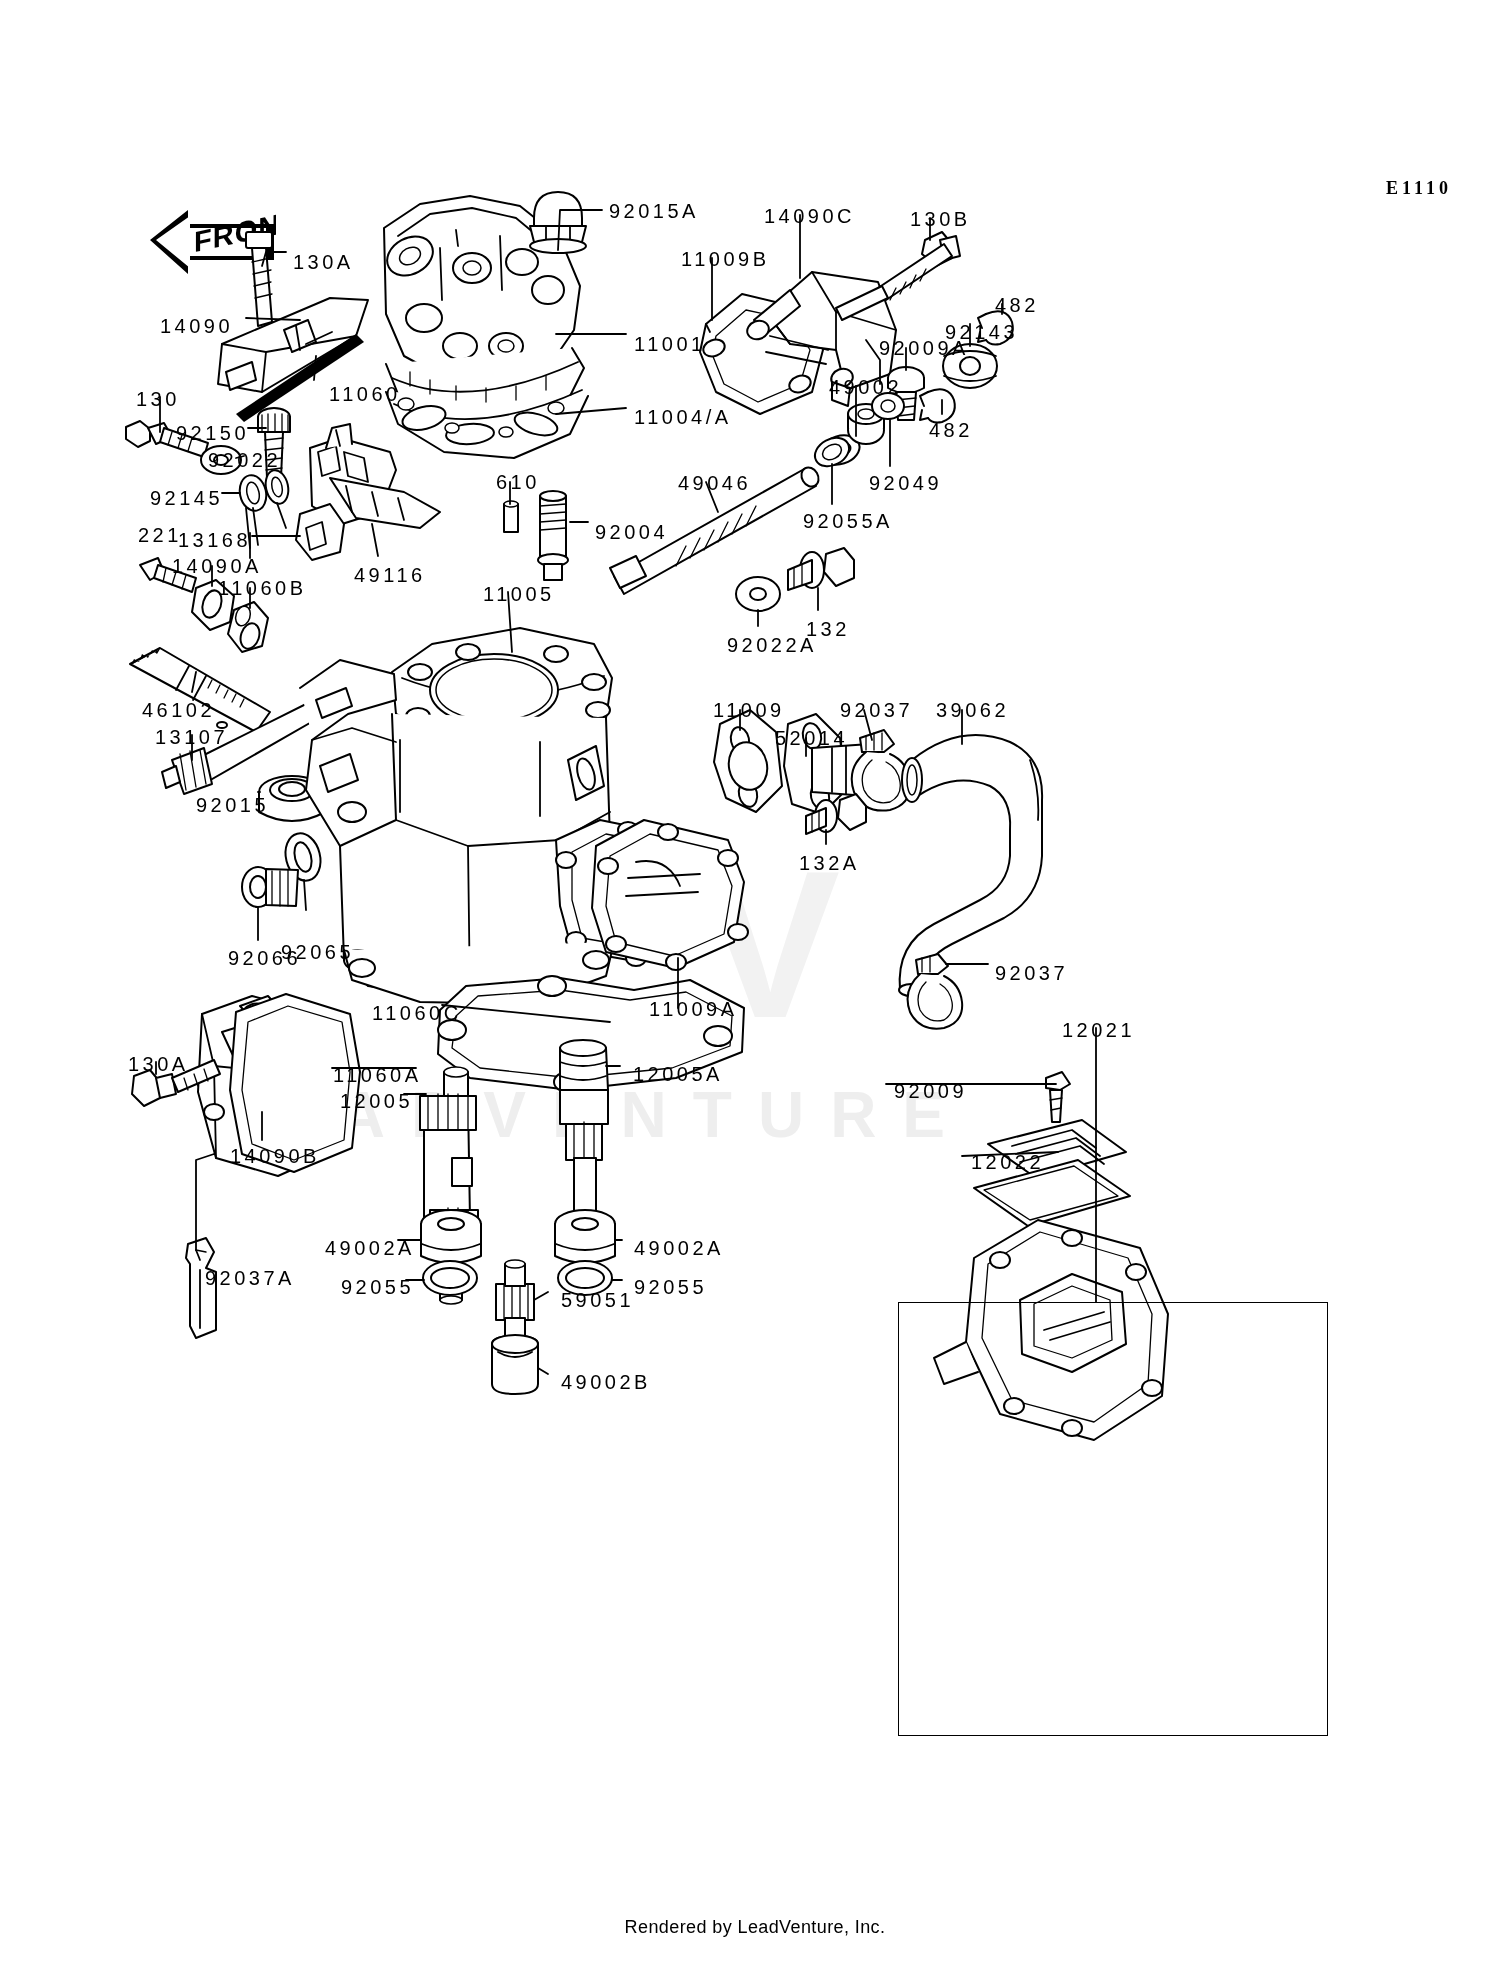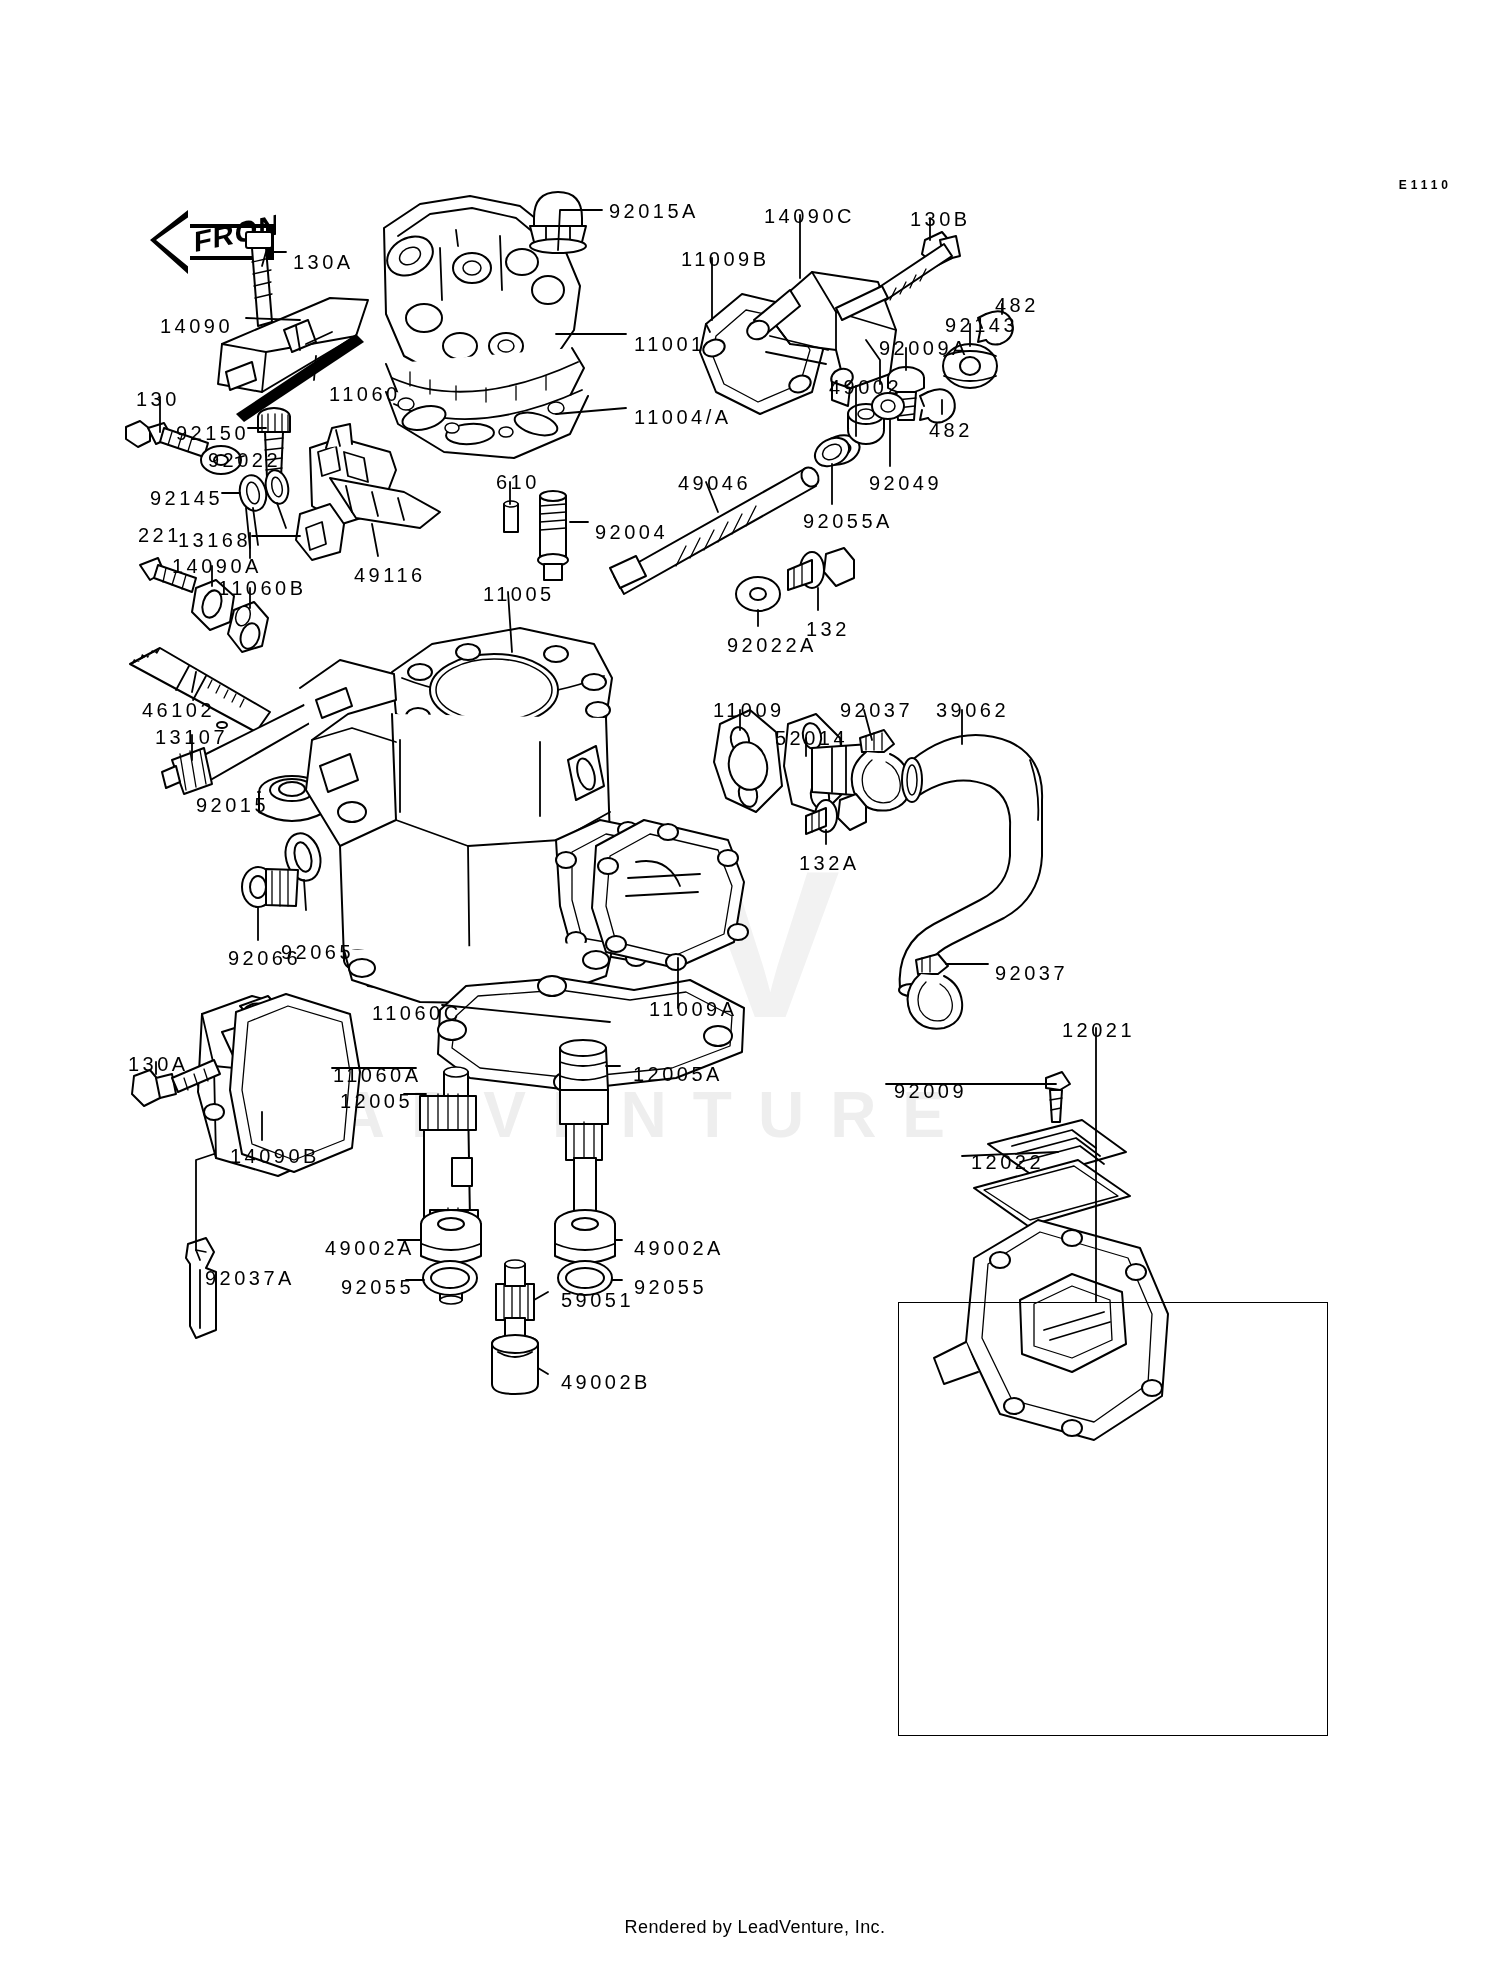--- a/index.html
+++ b/index.html
@@ -17,21 +17,21 @@
     letter-spacing:3.5px;
     font-weight:500;
     white-space:nowrap;
     color:#000;
     line-height:1;
   }
 
   
   .refcode{
     position:absolute;right:48px;top:178px;
-    font-size:12px;letter-spacing:4px;font-weight:600;
+    font-size:18px;letter-spacing:4px;font-weight:600;font-family:Liberation Serif, serif;
   }
 
   
   .front-arrow{position:absolute;left:148px;top:198px;width:128px;height:88px;}
 
   
   .inset-box{
     position:absolute;left:898px;top:1302px;width:428px;height:432px;
     border:1.6px solid #000;background:transparent;
   }
@@ -795,21 +795,21 @@
   <div class="lbl" style="left:633px;top:1064px;">12005A</div>
   <div class="lbl" style="left:634px;top:1238px;">49002A</div>
   <div class="lbl" style="left:634px;top:1277px;">92055</div>
   <div class="lbl" style="left:609px;top:201px;">92015A</div>
   <div class="lbl" style="left:634px;top:334px;">11001</div>
   <div class="lbl" style="left:634px;top:407px;">11004/A</div>
   <div class="lbl" style="left:681px;top:249px;">11009B</div>
   <div class="lbl" style="left:764px;top:206px;">14090C</div>
   <div class="lbl" style="left:910px;top:209px;">130B</div>
   <div class="lbl" style="left:995px;top:295px;">482</div>
-  <div class="lbl" style="left:945px;top:315px;">92143</div>
+  <div class="lbl" style="left:945px;top:322px;">92143</div>
   <div class="lbl" style="left:879px;top:338px;">92009A</div>
   <div class="lbl" style="left:829px;top:377px;">49002</div>
   <div class="lbl" style="left:929px;top:420px;">482</div>
   <div class="lbl" style="left:869px;top:473px;">92049</div>
   <div class="lbl" style="left:803px;top:511px;">92055A</div>
   <div class="lbl" style="left:678px;top:473px;">49046</div>
   <div class="lbl" style="left:496px;top:472px;">610</div>
   <div class="lbl" style="left:595px;top:522px;">92004</div>
   <div class="lbl" style="left:483px;top:584px;">11005</div>
   <div class="lbl" style="left:727px;top:635px;">92022A</div>

